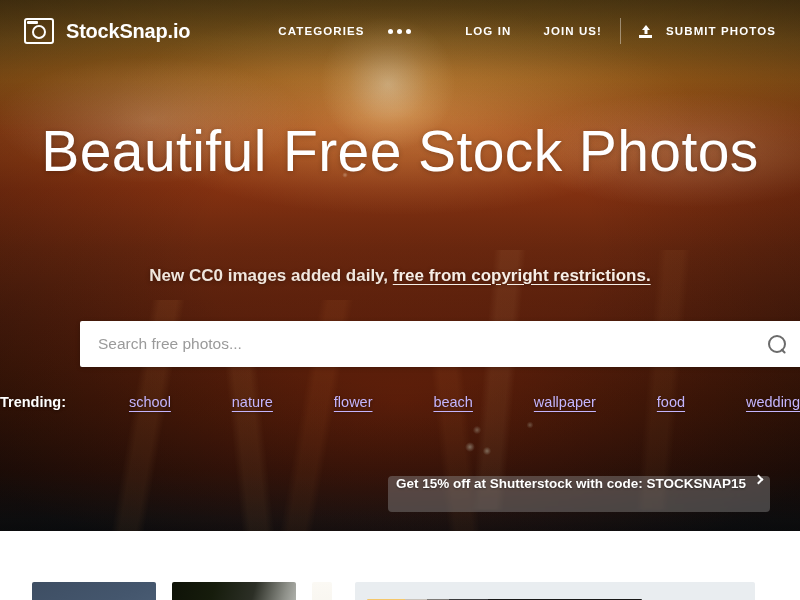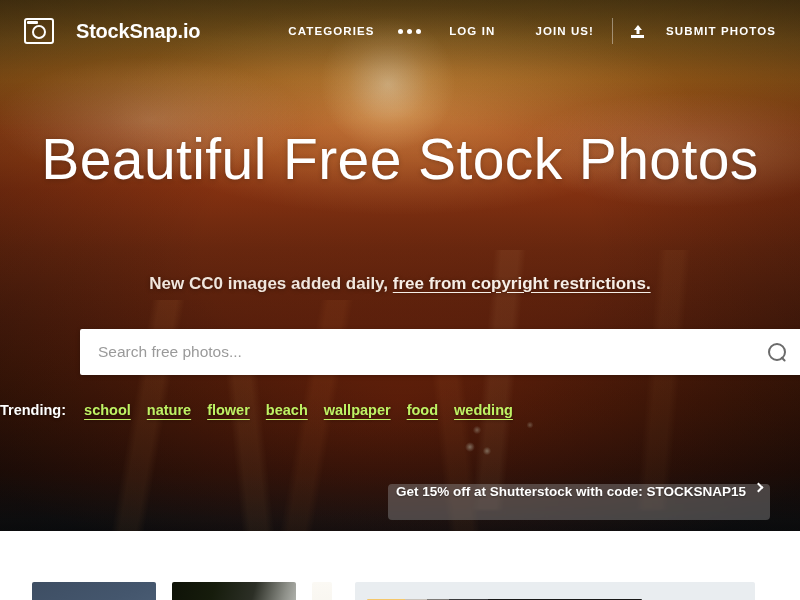--- a/index.html
+++ b/index.html
@@ -81,21 +81,21 @@
   }
 
   
   .nav {
     position: absolute; top: 0; left: 0;
     width: 800px; height: 62px;
     display: flex; align-items: center;
     padding: 0 24px;
     z-index: 6;
   }
-  .brand { display: flex; align-items: center; gap: 22px; cursor: pointer; }
+  .brand { display: flex; align-items: center; gap: 12px; cursor: pointer; }
   .logo-icon {
     width: 30px; height: 26px;
     border: 2.5px solid #ffffff;
     border-radius: 3px;
     position: relative;
     display: block;
   }
   .logo-icon::before {
     content: ""; position: absolute;
     left: 1px; top: 1px; width: 11px; height: 3px;
@@ -120,43 +120,43 @@
     letter-spacing: 1.1px; text-transform: uppercase;
     white-space: nowrap; cursor: pointer; text-decoration: none;
   }
   .nav-dots { display: flex; gap: 4px; align-items: center; cursor: pointer; padding: 4px 2px; }
   .nav-dots i { width: 5px; height: 5px; border-radius: 50%; background: #fff; display: block; }
   .nav-sep {
     width: 1px; height: 26px;
     background: rgba(255,255,255,0.40);
     margin: 0 18px;
   }
-  .submit-link { display: flex; align-items: center; gap: 22px; cursor: pointer; }
+  .submit-link { display: flex; align-items: center; gap: 14px; cursor: pointer; }
   .upload-icon { width: 13px; height: 13px; position: relative; display: block; flex: none; }
   .upload-icon::before {
     content: ""; position: absolute; left: 50%; top: 0;
     transform: translateX(-50%);
     border-left: 4.5px solid transparent;
     border-right: 4.5px solid transparent;
     border-bottom: 5px solid #fff;
   }
   .upload-icon::after {
     content: ""; position: absolute; left: 50%; top: 5px;
     transform: translateX(-50%);
     width: 3px; height: 4px; background: #fff;
     box-shadow: 0 5px 0 -1.5px #fff, -4px 5px 0 -1.5px #fff, 4px 5px 0 -1.5px #fff;
   }
   .upload-bar {
     position: absolute; left: 0; bottom: 0; width: 13px; height: 2.5px; background: #fff;
   }
-  .log-in { margin-right: 40px; }
+  .log-in { margin-right: 32px; }
 
   
   .hero-inner {
-    position: absolute; top: 12px; left: 0; width: 800px; height: 531px;
+    position: absolute; top: 4px; left: 0; width: 800px; height: 531px;
     z-index: 5; padding: 4px 40px; text-align: center;
   }
   .headline {
     position: absolute; left: 0; right: 0; top: 110px;
     color: #ffffff;
     font-size: 57px;
     font-weight: 200;
     line-height: 1.3;
     letter-spacing: 0.4px;
     text-shadow: 0 1px 5px rgba(0,0,0,0.22);
@@ -201,28 +201,28 @@
   }
   .mag::after {
     content: ""; position: absolute; left: 12.5px; top: 12.5px;
     width: 6px; height: 2.2px; background: #6b6b6b;
     transform: rotate(45deg); transform-origin: left center; border-radius: 1px;
   }
 
   
   .trending {
     position: absolute; left: 0; right: 0; top: 390px;
-    display: flex; align-items: baseline; justify-content: flex-start;
+    display: flex; align-items: baseline; justify-content: space-between;
     gap: 16px; font-size: 14.5px;
     text-shadow: 0 1px 3px rgba(0,0,0,0.4);
   }
   .trending-label { color: #ffffff; font-weight: bold; margin-right: 2px; }
   .trend-tag {
-    color: #bef264; text-decoration: underline;
-    text-underline-offset: 4px; cursor: pointer; font-weight: bold;
+    color: #c4b5fd; text-decoration: underline;
+    text-underline-offset: 4px; cursor: pointer;
   }
 
   
   .featured {
     position: absolute; left: 28px; top: 484px;
     font-size: 13.5px; color: #b9aea8;
     text-shadow: 0 1px 3px rgba(0,0,0,0.5);
   }
   .featured .author { color: #f1ece8; cursor: pointer; }
 

